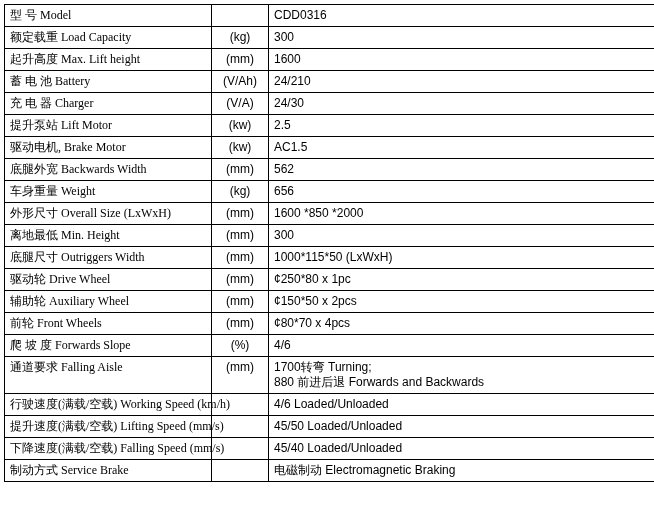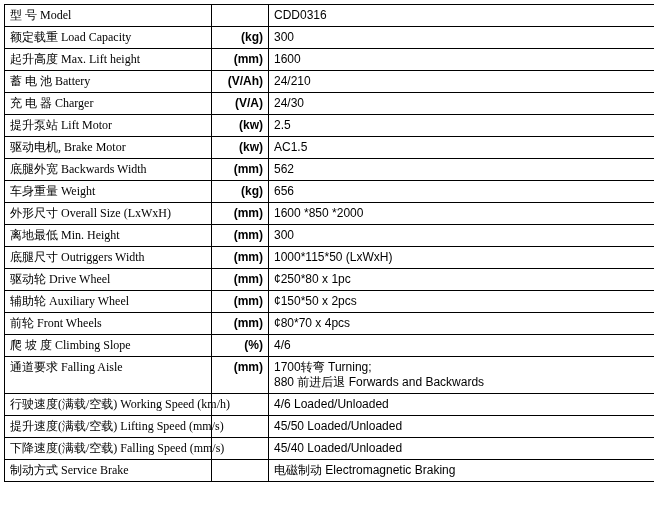--- a/index.html
+++ b/index.html
@@ -29,22 +29,22 @@
     font-size: 12px;
     height: 14px;
   }
   td.label-cell {
     width: 196px;
     white-space: nowrap;
     font-family: Liberation Serif, serif;
   }
   td.unit-cell {
     width: 46px;
-    text-align: right;
-    font-weight: bold;
+    text-align: center;
+    font-weight: normal;
     white-space: nowrap;
   }
   td.value-cell {
     width: 390px;
   }
   .multi-line {
     white-space: pre-line;
   }
 </style>
 </head>
@@ -121,21 +121,21 @@
         <td class="label-cell">辅助轮 Auxiliary Wheel</td>
         <td class="unit-cell">(mm)</td>
         <td class="value-cell">¢150*50 x 2pcs</td>
       </tr>
       <tr>
         <td class="label-cell">前轮 Front Wheels</td>
         <td class="unit-cell">(mm)</td>
         <td class="value-cell">¢80*70 x 4pcs</td>
       </tr>
       <tr>
-        <td class="label-cell">爬 坡 度 Climbing Slope</td>
+        <td class="label-cell">爬 坡 度 Forwards Slope</td>
         <td class="unit-cell">(%)</td>
         <td class="value-cell">4/6</td>
       </tr>
       <tr>
         <td class="label-cell">通道要求 Falling Aisle</td>
         <td class="unit-cell">(mm)</td>
         <td class="value-cell multi-line">1700转弯 Turning;
 880 前进后退 Forwards and Backwards</td>
       </tr>
       <tr>

